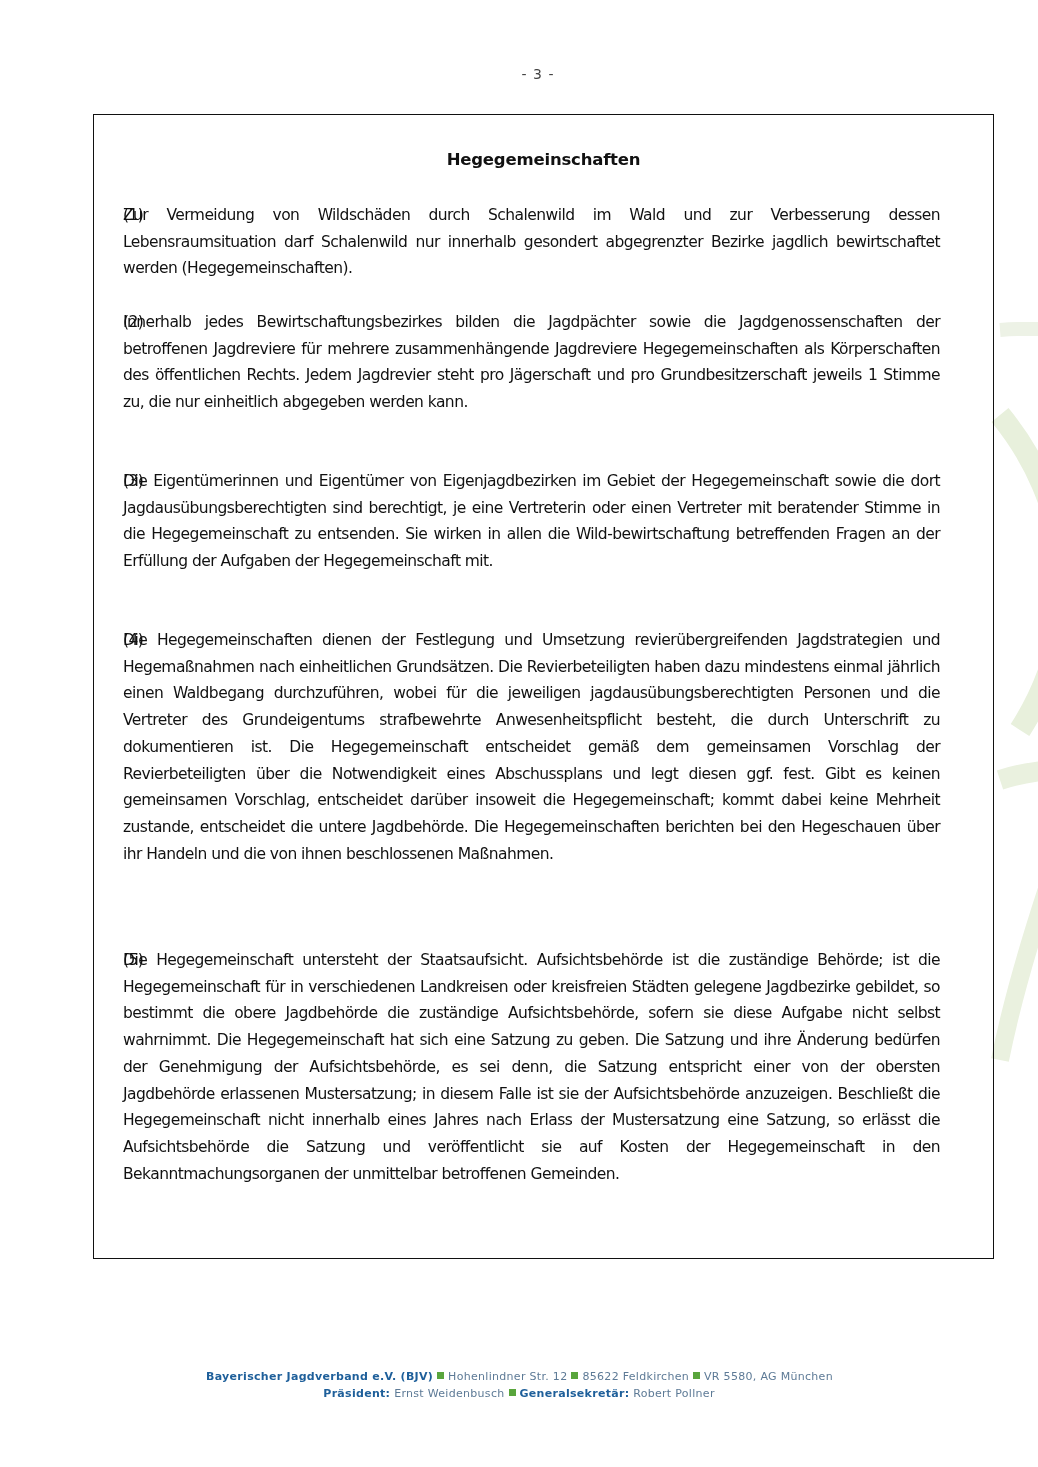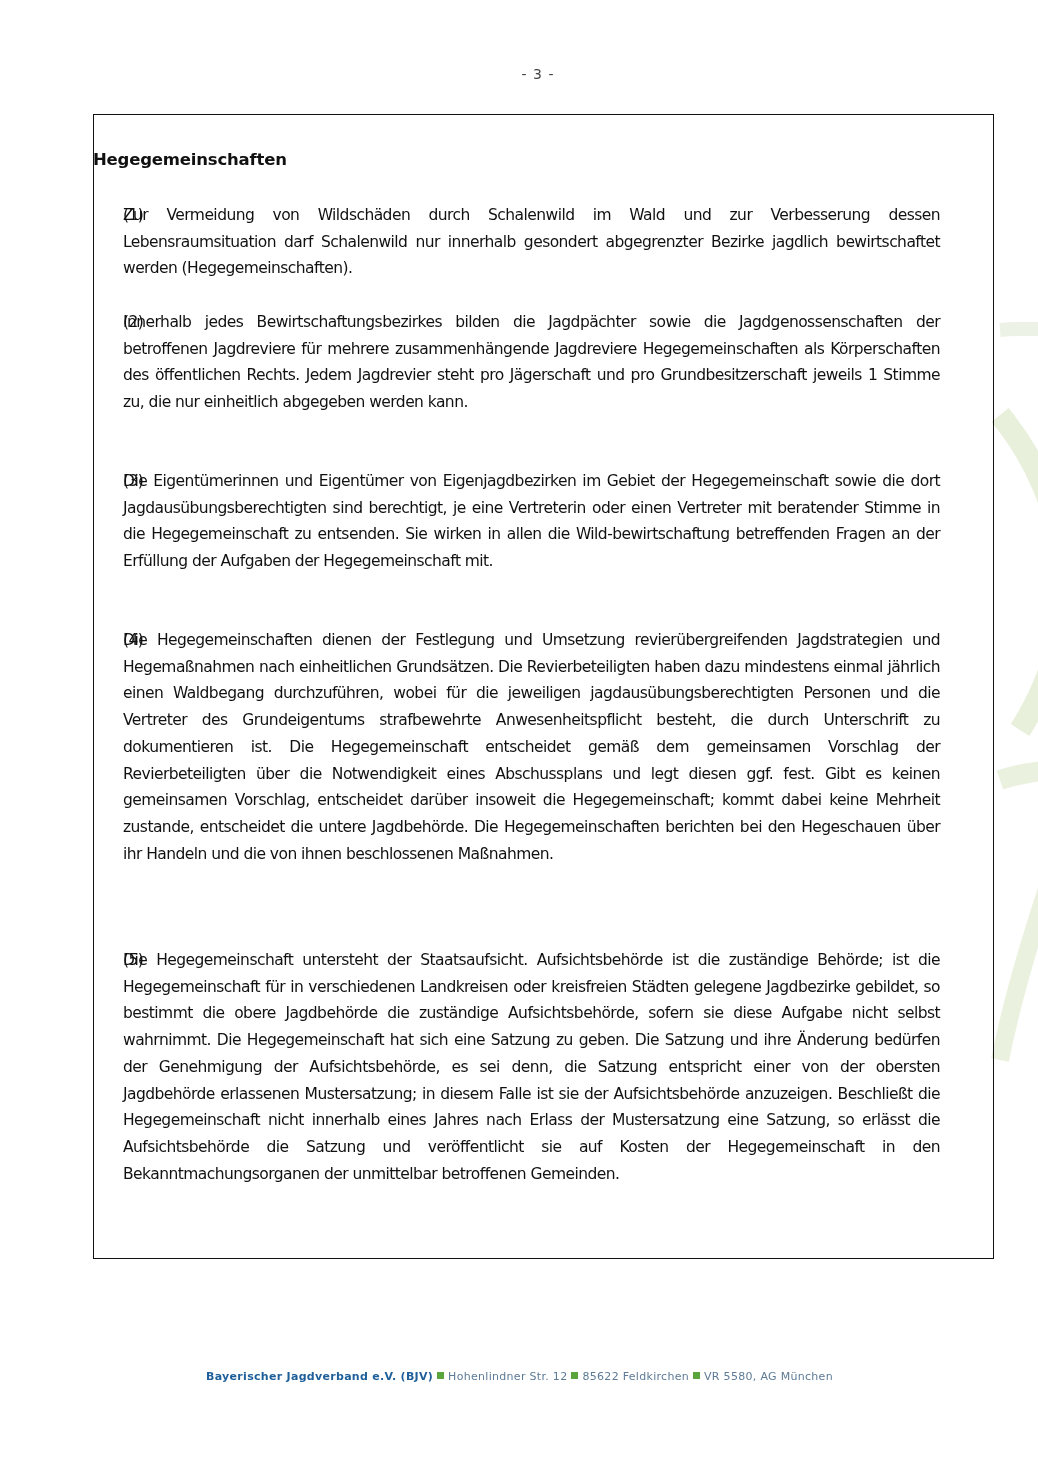--- a/index.html
+++ b/index.html
@@ -42,21 +42,21 @@
       height: 1145px;
       border: 1.5px solid #111111;
       box-sizing: border-box;
       background: transparent;
     }
     .box-title {
       position: absolute;
       top: 150px;
       left: 93px;
       width: 901px;
-      text-align: left;
+      text-align: center;
       font-weight: bold;
       font-size: 16.5px;
       font-family: "DejaVu Sans", sans-serif;
       letter-spacing: -0.2px;
     }
     .para {
       position: absolute;
       left: 123px;
       width: 817px;
       font-size: 15.5px;
@@ -144,13 +144,18 @@
 
 <div class="para" style="top:947px;">
   <span class="num">(5)</span>
   <div class="text">Die Hegegemeinschaft untersteht der Staatsaufsicht. Aufsichtsbehörde ist die zuständige Behörde; ist die Hegegemeinschaft für in verschiedenen Landkreisen oder kreisfreien Städten gelegene Jagdbezirke gebildet, so bestimmt die obere Jagdbehörde die zuständige Aufsichtsbehörde, sofern sie diese Aufgabe nicht selbst wahrnimmt. Die Hegegemeinschaft hat sich eine Satzung zu geben. Die Satzung und ihre Änderung bedürfen der Genehmigung der Aufsichtsbehörde, es sei denn, die Satzung entspricht einer von der obersten Jagdbehörde erlassenen Mustersatzung; in diesem Falle ist sie der Aufsichtsbehörde anzuzeigen. Beschließt die Hegegemeinschaft nicht innerhalb eines Jahres nach Erlass der Mustersatzung eine Satzung, so erlässt die Aufsichtsbehörde die Satzung und veröffentlicht sie auf Kosten der Hegegemeinschaft in den Bekanntmachungsorganen der unmittelbar betroffenen Gemeinden.</div>
 </div>
 
 <div class="footer">
   <span class="line line1">
     <span class="bold">Bayerischer Jagdverband e.V. (BJV)</span><span class="sep"></span><span>Hohenlindner Str. 12</span><span class="sep"></span><span>85622 Feldkirchen</span><span class="sep"></span><span>VR 5580, AG München</span>
   </span>
+  <span class="line line2">
+    <span class="bold">Präsident:</span>
+    <span>Ernst Weidenbusch</span><span class="sep"></span><span class="bold">Generalsekretär:</span>
+    <span>Robert Pollner</span>
+  </span>
 </div>
 
 </body></html>

